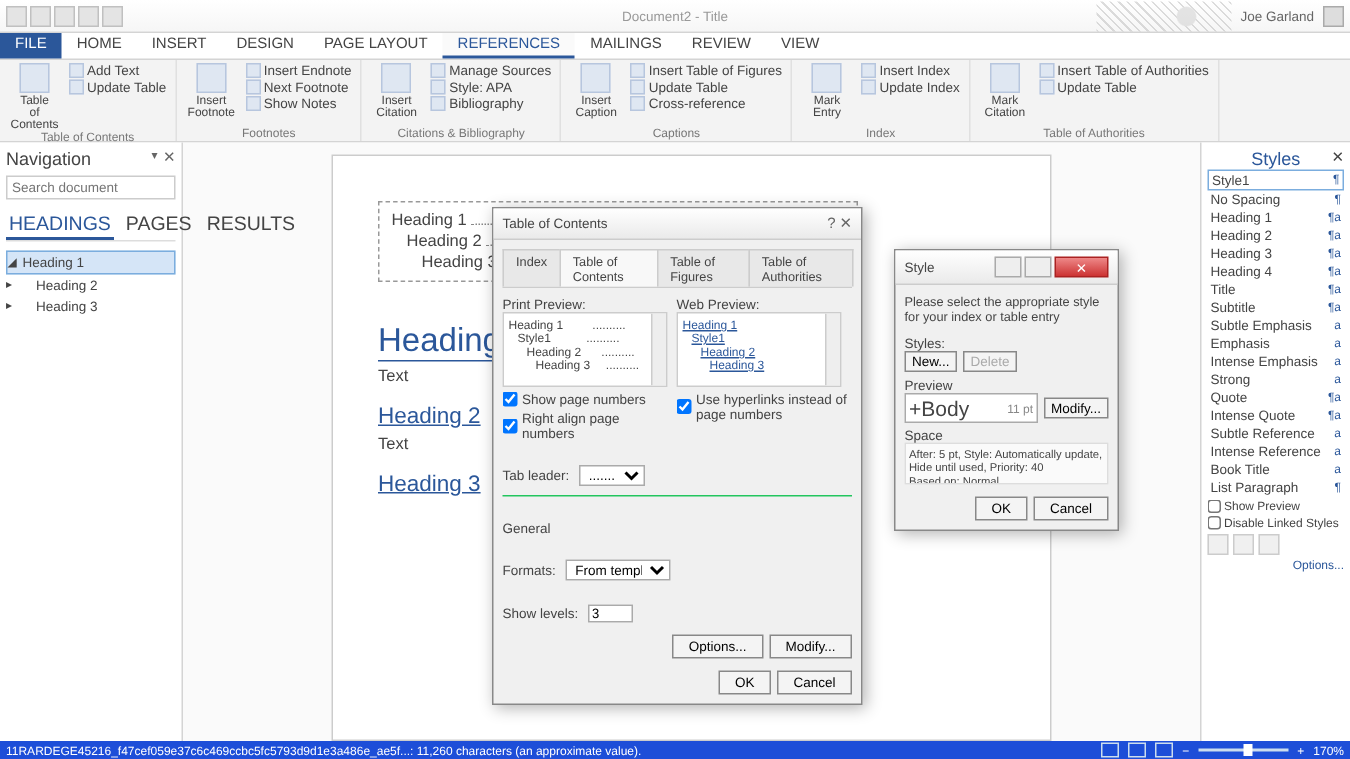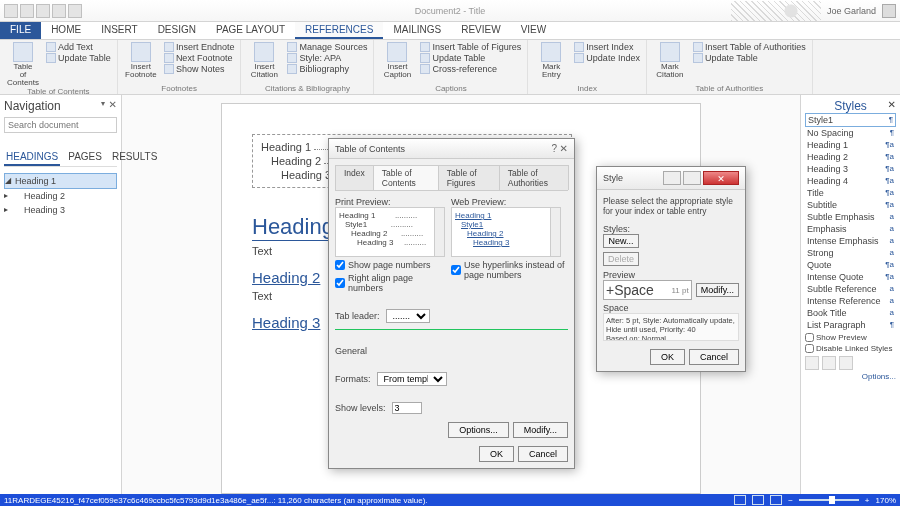--- a/index.html
+++ b/index.html
@@ -82,21 +82,21 @@
     width:122px;
     background:#fff;
     border-right:1px solid #d4d4d4;
     padding:4px;
     position:relative;
   }
   .nav-pane h3 { font-size:12px; font-weight:400; color:#444; margin-bottom:4px;}
   .nav-pane .close { position:absolute; right:4px; top:4px; font-size:10px; color:#666; cursor:pointer; }
   .nav-pane .pin { position:absolute; right:16px; top:4px; font-size:8px; color:#666; }
   .nav-search { width:100%; border:1px solid #ccc; padding:2px 16px 2px 3px; font-size:9px; position:relative; }
-  .nav-tabs { display:flex; gap:6px; margin-top:16px; font-size:10px; border-bottom:1px solid #ddd; }
+  .nav-tabs { display:flex; gap:6px; margin-top:6px; font-size:13px; border-bottom:1px solid #ddd; }
   .nav-tabs span { padding:2px 2px; cursor:pointer; }
   .nav-tabs .active { color:#2b579a; border-bottom:2px solid #2b579a;}
   .nav-tree { margin-top:6px; font-size:9px; }
   .nav-tree .item { padding:2px 2px 2px 10px; cursor:pointer; position:relative;}
   .nav-tree .item.sel { background:#d5e5f7; border:1px solid #7badde; }
   .nav-tree .item.lvl2 { padding-left:20px;}
   .nav-tree .exp { position:absolute; left:0; top:2px; font-size:8px; }
 
   .doc-area {
     flex:1;
@@ -173,21 +173,21 @@
   .chk-line input { width:10px;height:10px; }
   .field-line { display:flex; align-items:center; gap:6px; margin-top:16px; }
   .field-line select,.field-line input { font-size:9px; border:1px solid #aaa; padding:0 2px; background:#fff; }
   .btn-row { display:flex; justify-content:flex-end; gap:4px; margin-top:8px; }
   .btn { border:1px solid #888; background:#f4f4f4; padding:2px 10px; cursor:pointer; font-size:9px; }
 
   
   .style-modal .list { border:1px solid #aaa; background:#fff; height:70px; overflow-y:auto; font-size:8.5px; }
   .style-modal .list div { padding:1px 4px; cursor:pointer; }
   .style-modal .list .sel { background:#3399ff; color:#fff; }
-  .style-modal .side-btns { display:flex; flex-direction:column; gap:4px; }
+  .style-modal .side-btns { display:flex; flex-direction:row; gap:4px; }
   .style-modal .preview-body { border:1px solid #aaa; background:#fff; height:20px; padding:2px; font-size:14px; display:flex;align-items:center;justify-content:space-between; }
   .style-modal .close-red { width:36px;height:14px;background:linear-gradient(#e88,#c33);color:#fff;text-align:center;font-size:9px;line-height:14px;cursor:pointer;border:1px solid #a22;}
   .style-modal .minmax { width:18px;height:14px;background:#eee;border:1px solid #aaa;}
 
   
   .statusbar {
     position:absolute;
     left:0;right:0;bottom:0;height:12px;
     background:#1d4ed8;color:#fff;font-size:8px;
     display:flex;align-items:center;justify-content:space-between;padding:0 4px;
@@ -599,21 +599,21 @@
     <div style="margin-top:8px">Styles:</div>
     <div style="display:flex;gap:4px">
       <div class="side-btns">
         <button class="btn" style="padding:1px 4px">New...</button>
         <button class="btn" style="padding:1px 4px;color:#aaa">Delete</button>
       </div>
     </div>
     <div style="margin-top:4px">Preview</div>
     <div style="display:flex;gap:4px;align-items:center">
       <div class="preview-body" style="flex:1">
-        <span>+Space</span>
+        <span>+Body</span>
         <span style="font-size:8px;color:#888">11 pt</span>
       </div>
       <button class="btn" style="padding:1px 4px">Modify...</button>
     </div>
     <div style="margin-top:3px">Space</div>
     <div style="font-size:7.5px;white-space:pre-line;border:1px solid #ddd;padding:2px;background:#fafafa;height:28px;overflow:hidden">After: 5 pt, Style: Automatically update, Hide until used, Priority: 40
 Based on: Normal</div>
     <div class="btn-row">
       <button class="btn">OK</button>
       <button class="btn">Cancel</button>

